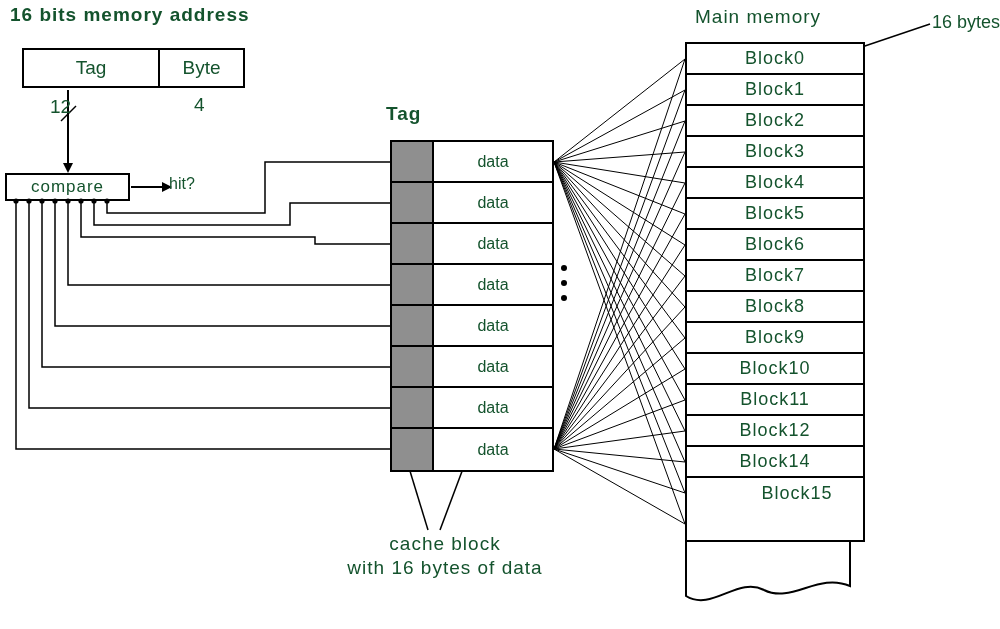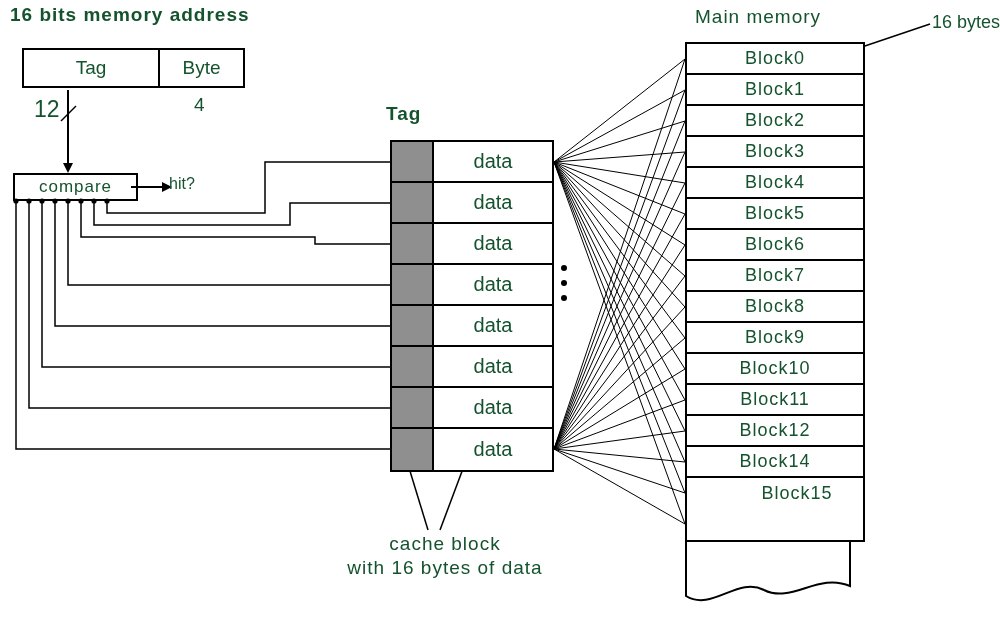--- a/index.html
+++ b/index.html
@@ -10,37 +10,37 @@
   .wires{position:absolute;left:0;top:0;width:1000px;height:629px;}
   .label{position:absolute;white-space:nowrap;}
   .title{left:10px;top:4px;font-size:19px;font-weight:bold;letter-spacing:1px;}
   .addr-box{
     position:absolute;left:22px;top:48px;width:223px;height:40px;
     border:2px solid #000;box-sizing:border-box;display:flex;
   }
   .addr-cell{display:flex;align-items:center;justify-content:center;font-size:19px;}
   .addr-tag{width:134px;}
   .addr-byte{flex:1;border-left:2px solid #000;}
-  .bits12{left:34px;top:96px;font-size:23px;}
+  .bits12{left:50px;top:96px;font-size:19px;}
   .bits4{left:194px;top:94px;font-size:19px;}
   .compare-box{
-    position:absolute;left:13px;top:173px;width:125px;height:28px;
+    position:absolute;left:5px;top:173px;width:125px;height:28px;
     border:2px solid #000;box-sizing:border-box;display:flex;align-items:center;
     justify-content:center;font-size:17px;letter-spacing:1px;
   }
   .hit{left:169px;top:175px;font-size:16px;}
   .cache-header{left:386px;top:103px;font-size:19px;font-weight:bold;letter-spacing:1px;}
   .cache-table{
     position:absolute;left:390px;top:140px;width:164px;height:332px;
     border:2px solid #000;box-sizing:border-box;background:#fff;
   }
   .cache-row{display:flex;height:41px;box-sizing:border-box;border-bottom:2px solid #000;}
   .cache-row:last-child{border-bottom:none;}
   .cache-tag-cell{width:42px;box-sizing:border-box;border-right:2px solid #000;}
-  .cache-data-cell{flex:1;display:flex;align-items:center;justify-content:center;font-size:20px;}
+  .cache-data-cell{flex:1;display:flex;align-items:center;justify-content:center;font-size:16px;}
   .mem-title{left:695px;top:6px;font-size:19px;letter-spacing:1px;}
   .mem-size{left:932px;top:12px;font-size:18px;}
   .mem-table{
     position:absolute;left:685px;top:42px;width:180px;height:500px;
     border:2px solid #000;box-sizing:border-box;background:#fff;
   }
   .mem-row{
     height:31px;box-sizing:border-box;border-bottom:2px solid #000;
     display:flex;align-items:center;justify-content:center;font-size:18px;letter-spacing:1px;
   }

